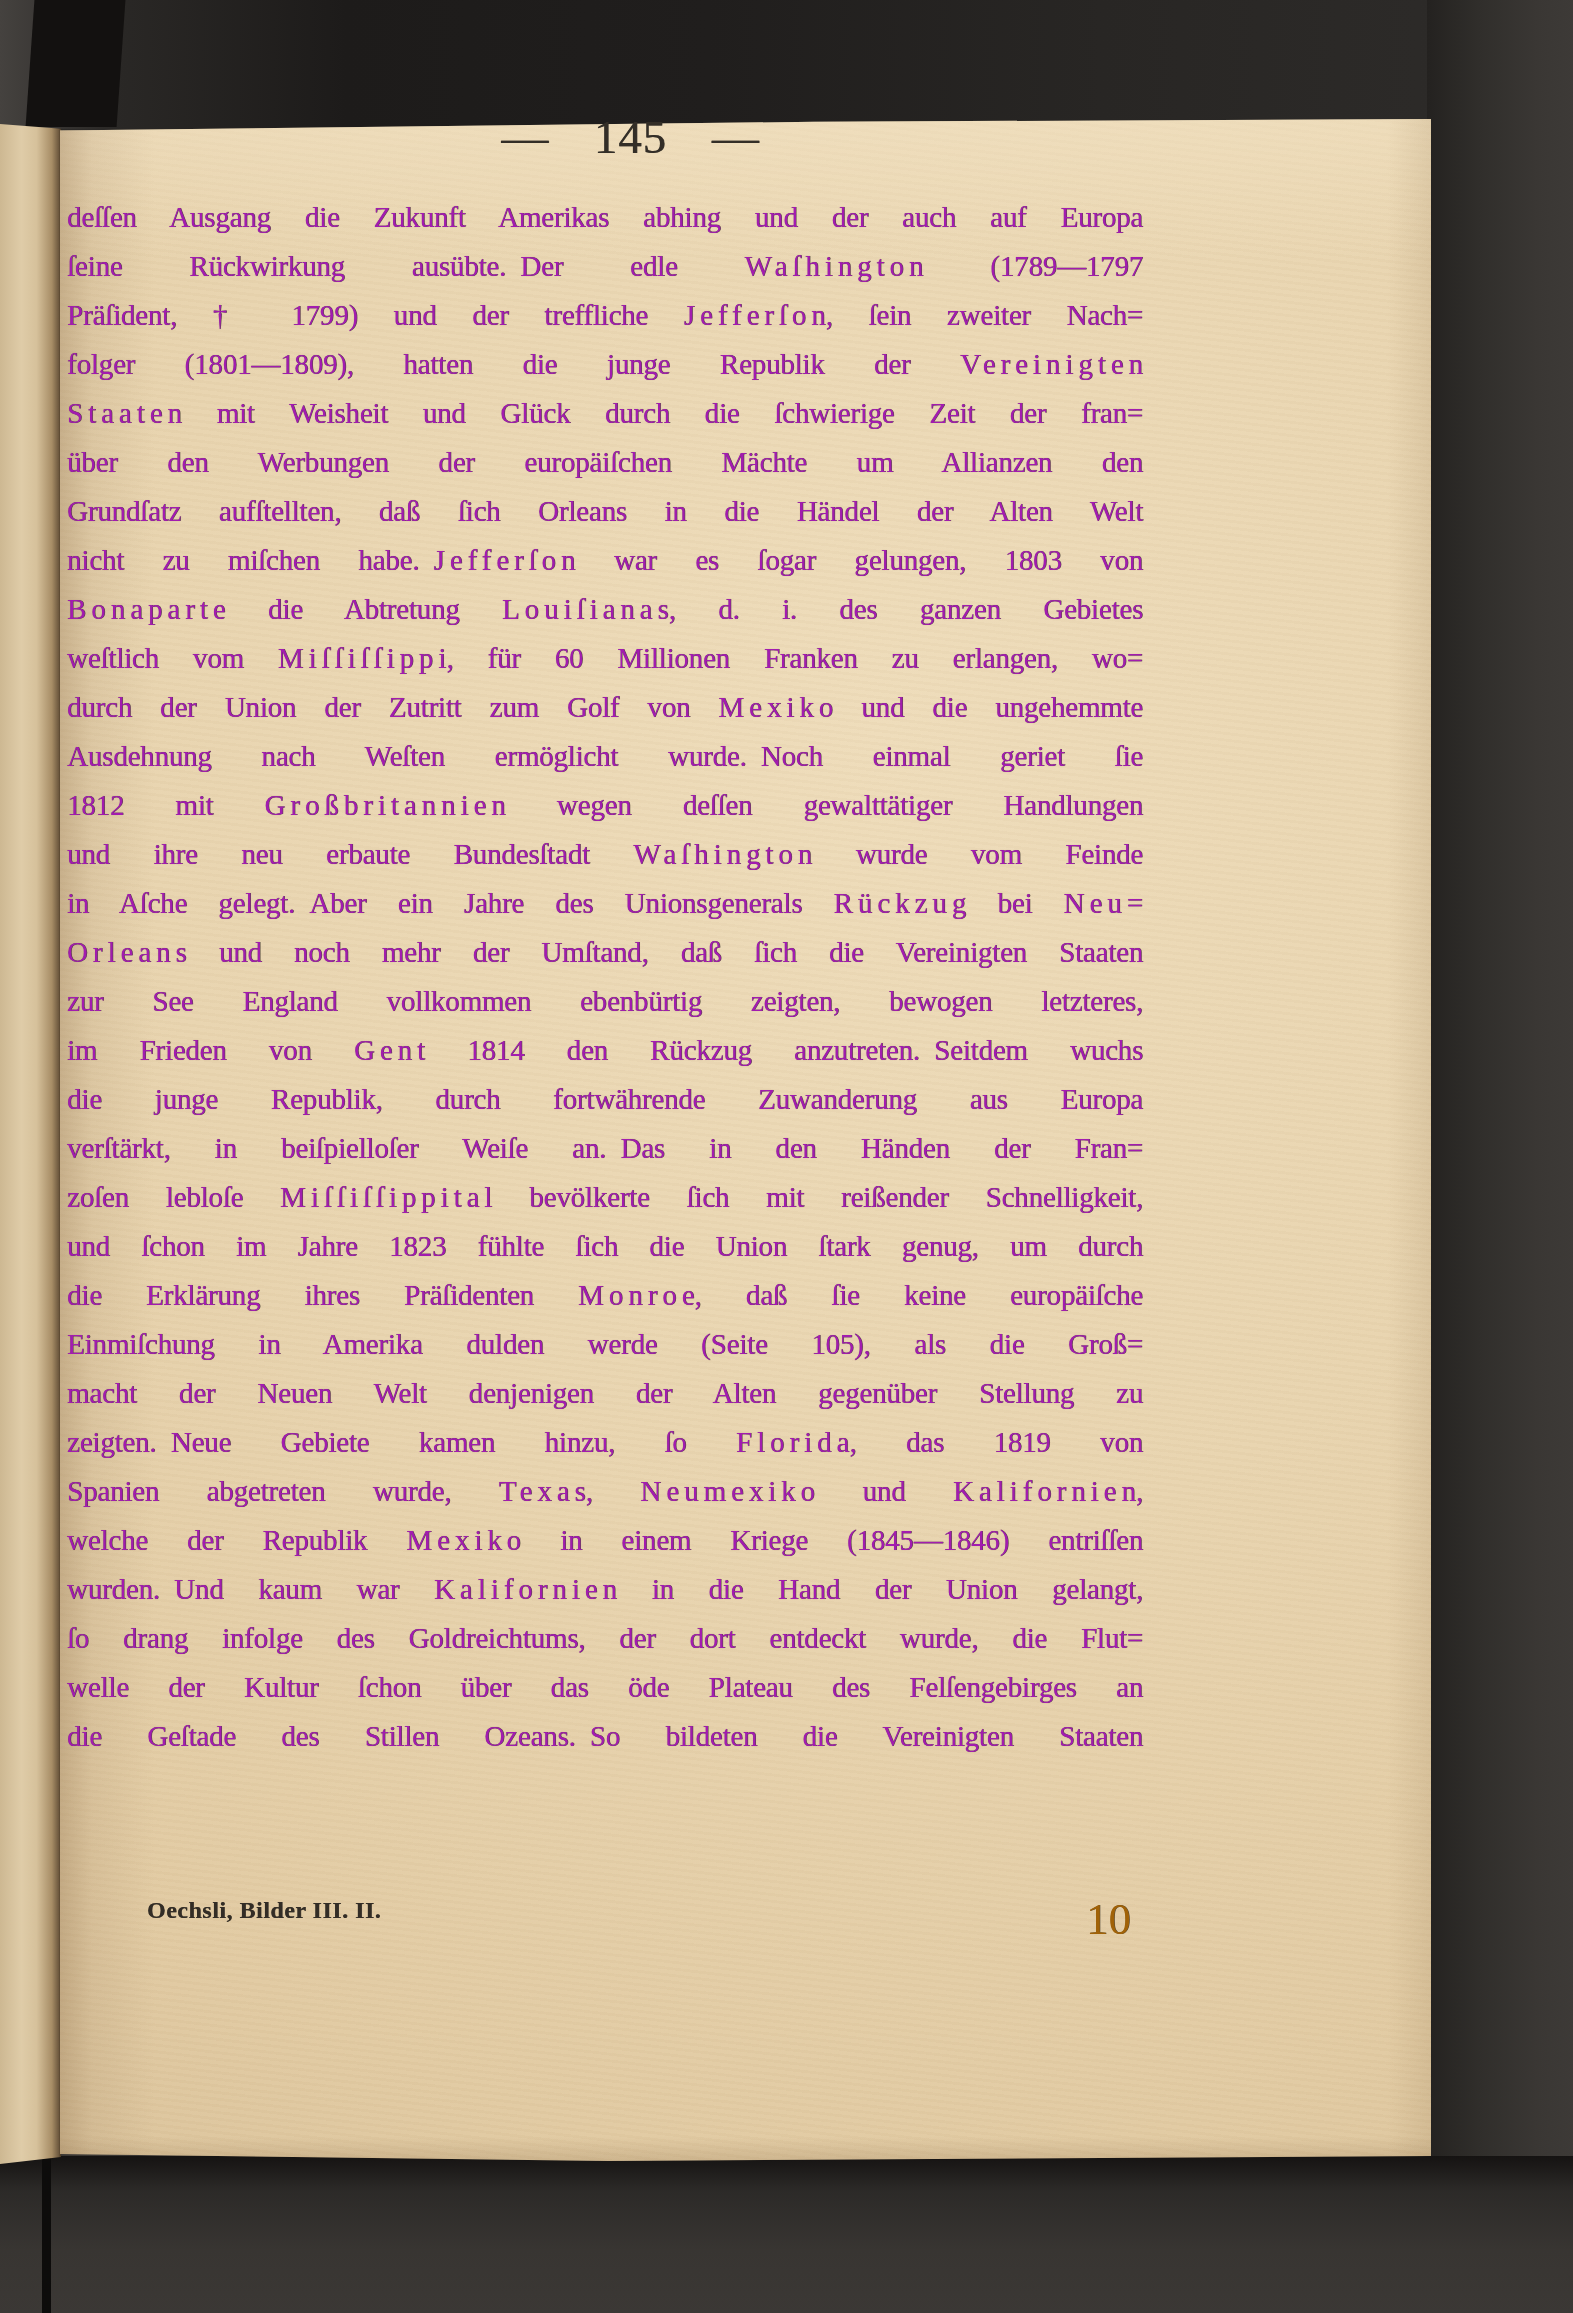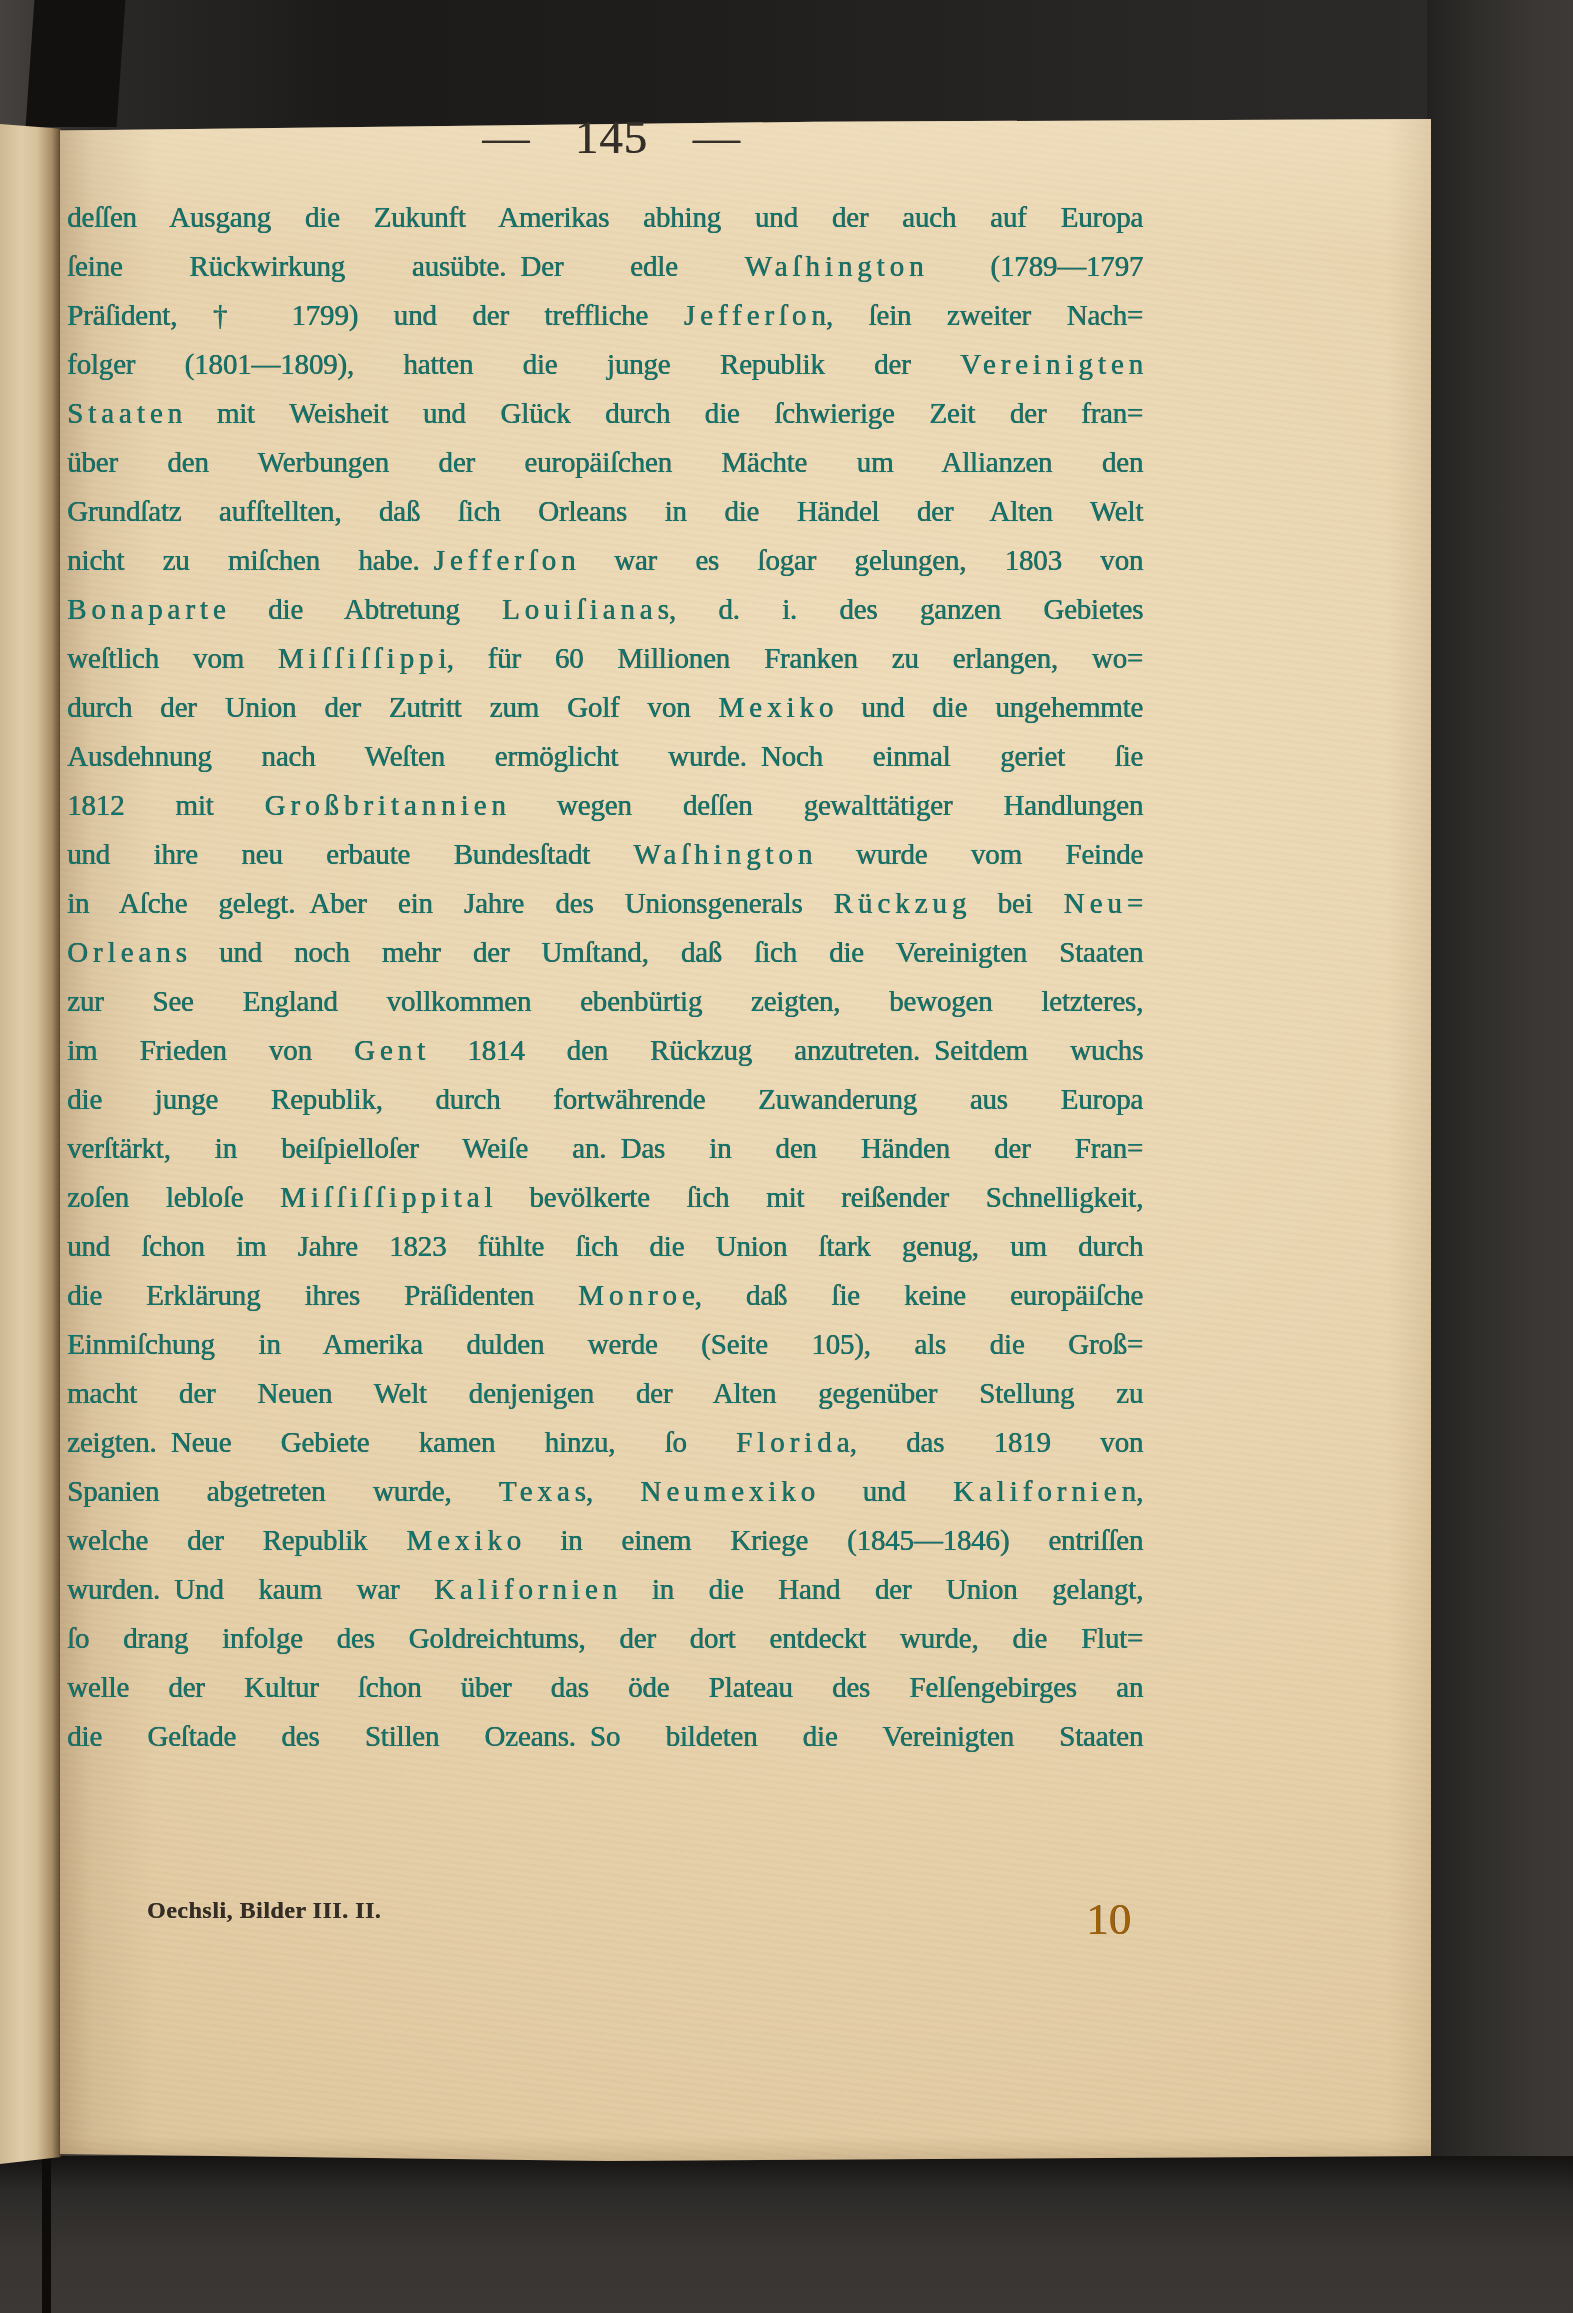--- a/index.html
+++ b/index.html
@@ -46,29 +46,29 @@
       linear-gradient(90deg,rgba(138,108,72,.34) 0px,rgba(150,122,88,.14) 32px,rgba(150,122,88,0) 95px),
       linear-gradient(270deg,rgba(130,102,64,.14) 0px,rgba(130,102,64,0) 44px),
       linear-gradient(0deg,rgba(125,95,58,.20) 0px,rgba(125,95,58,0) 24.6px),
       linear-gradient(180deg,rgba(245,230,200,.45) 0px,rgba(245,230,200,0) 142px),
       repeating-linear-gradient(7deg,rgba(165,135,95,.035) 0 2.8px,rgba(255,245,225,.03) 2.8px 6.6px),
       radial-gradient(120% 90% at 60% 30%,#eedcba 0%,#e8d4af 45%,#e1caa2 78%,#d8c098 100%);
     clip-path:polygon(0px 11.4px,55% 2.8px,100% 0px,100% 2037px,40% 2042px,0px 2035px);
   }
   
   .page-number{
-    position:absolute;left:62px;top:114px;width:1076px;
+    position:absolute;left:81px;top:114px;width:1076px;
     text-align:center;transform:translateX(11.4px);
     font-size:47px;line-height:47px;color:#332e27;
     word-spacing:32px;letter-spacing:0.9px;
     text-shadow:0.5px 0 0 rgba(51,46,39,.85);
   }
   .body-text{
     position:absolute;left:67px;top:193px;width:1076px;
-    font-size:29px;line-height:49px;color:#0f766e;
+    font-size:29px;line-height:49px;color:#a21caf;
     letter-spacing:-0.2px;
     text-shadow:0.5px 0 0 rgba(47,42,35,.8), 0 0 0.9px rgba(47,42,35,.25);
   }
   .line{
     text-align:justify;
     text-align-last:justify;
   }
   .sperr{ letter-spacing:.17em; margin-right:-.17em; }
   .footer-signature{
     position:absolute;left:147px;top:1896px;

